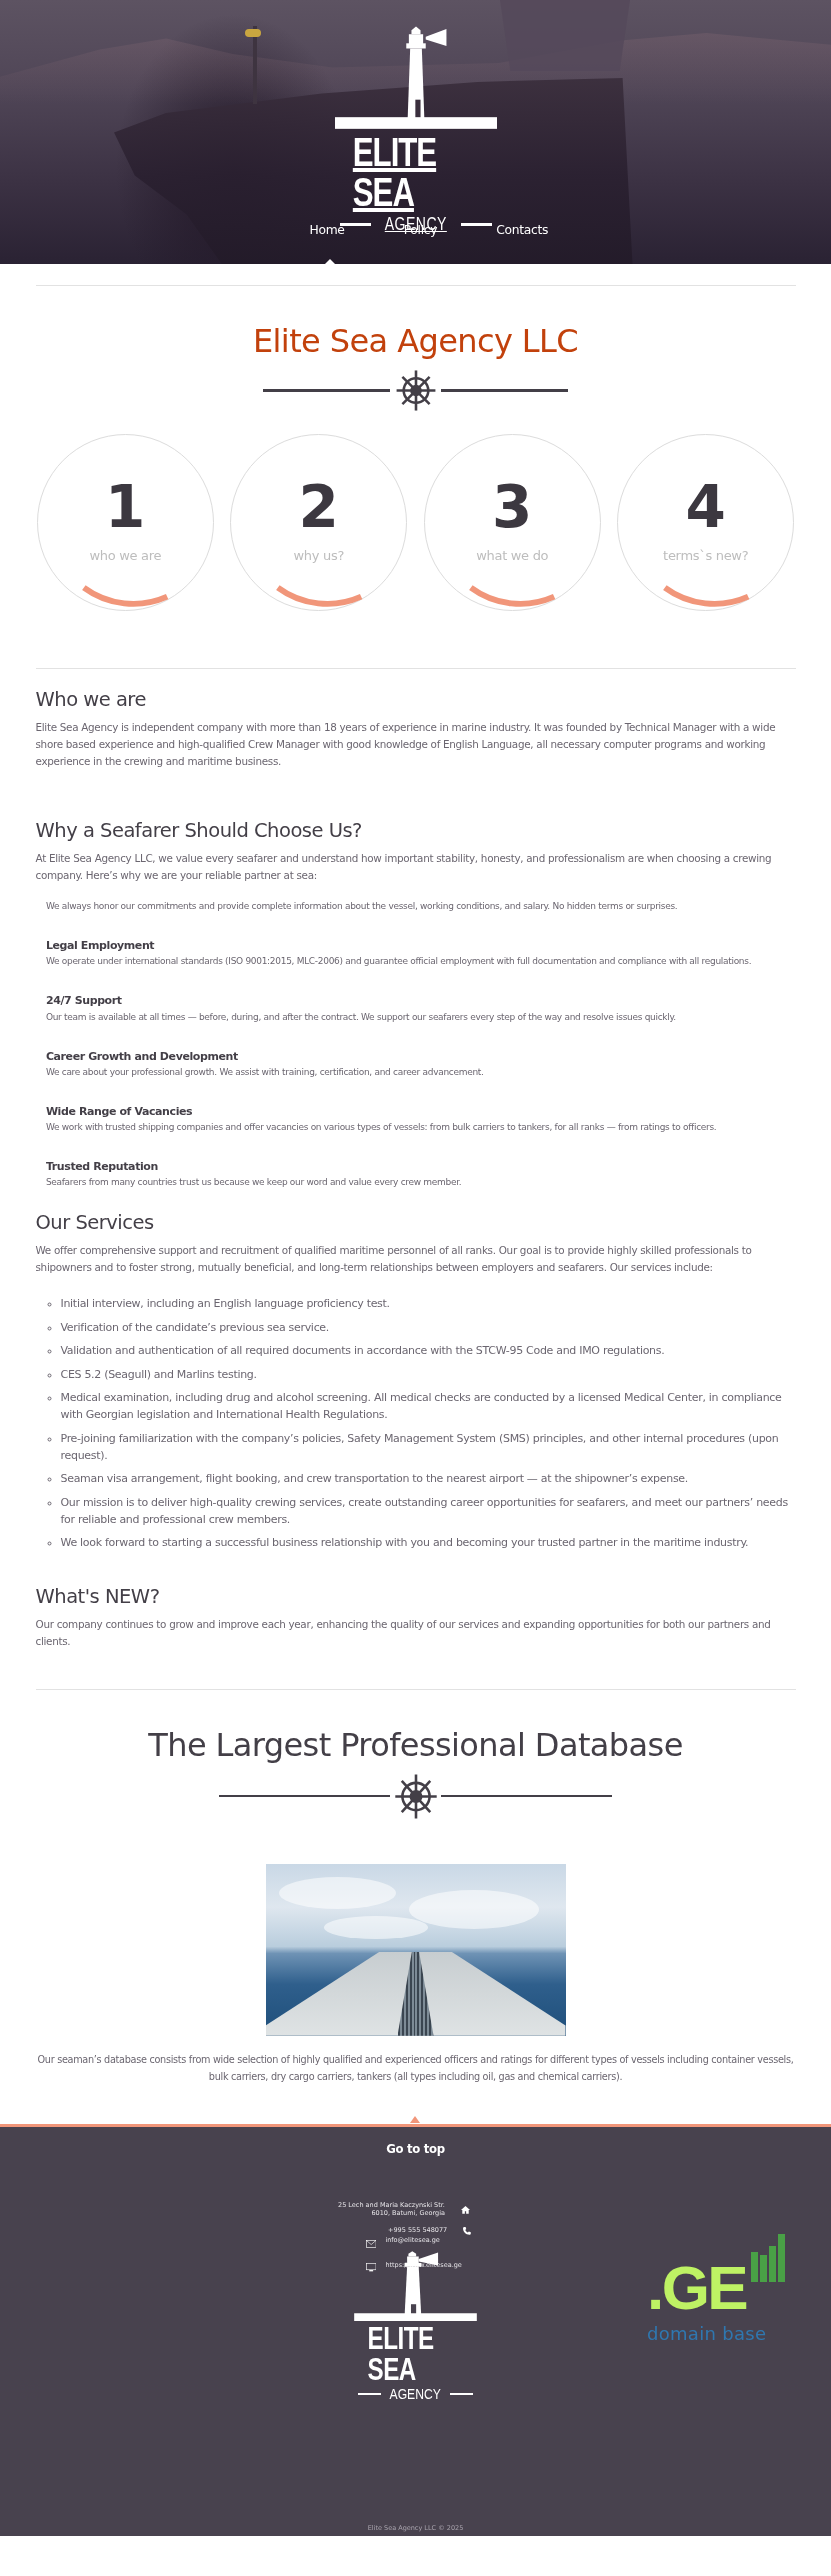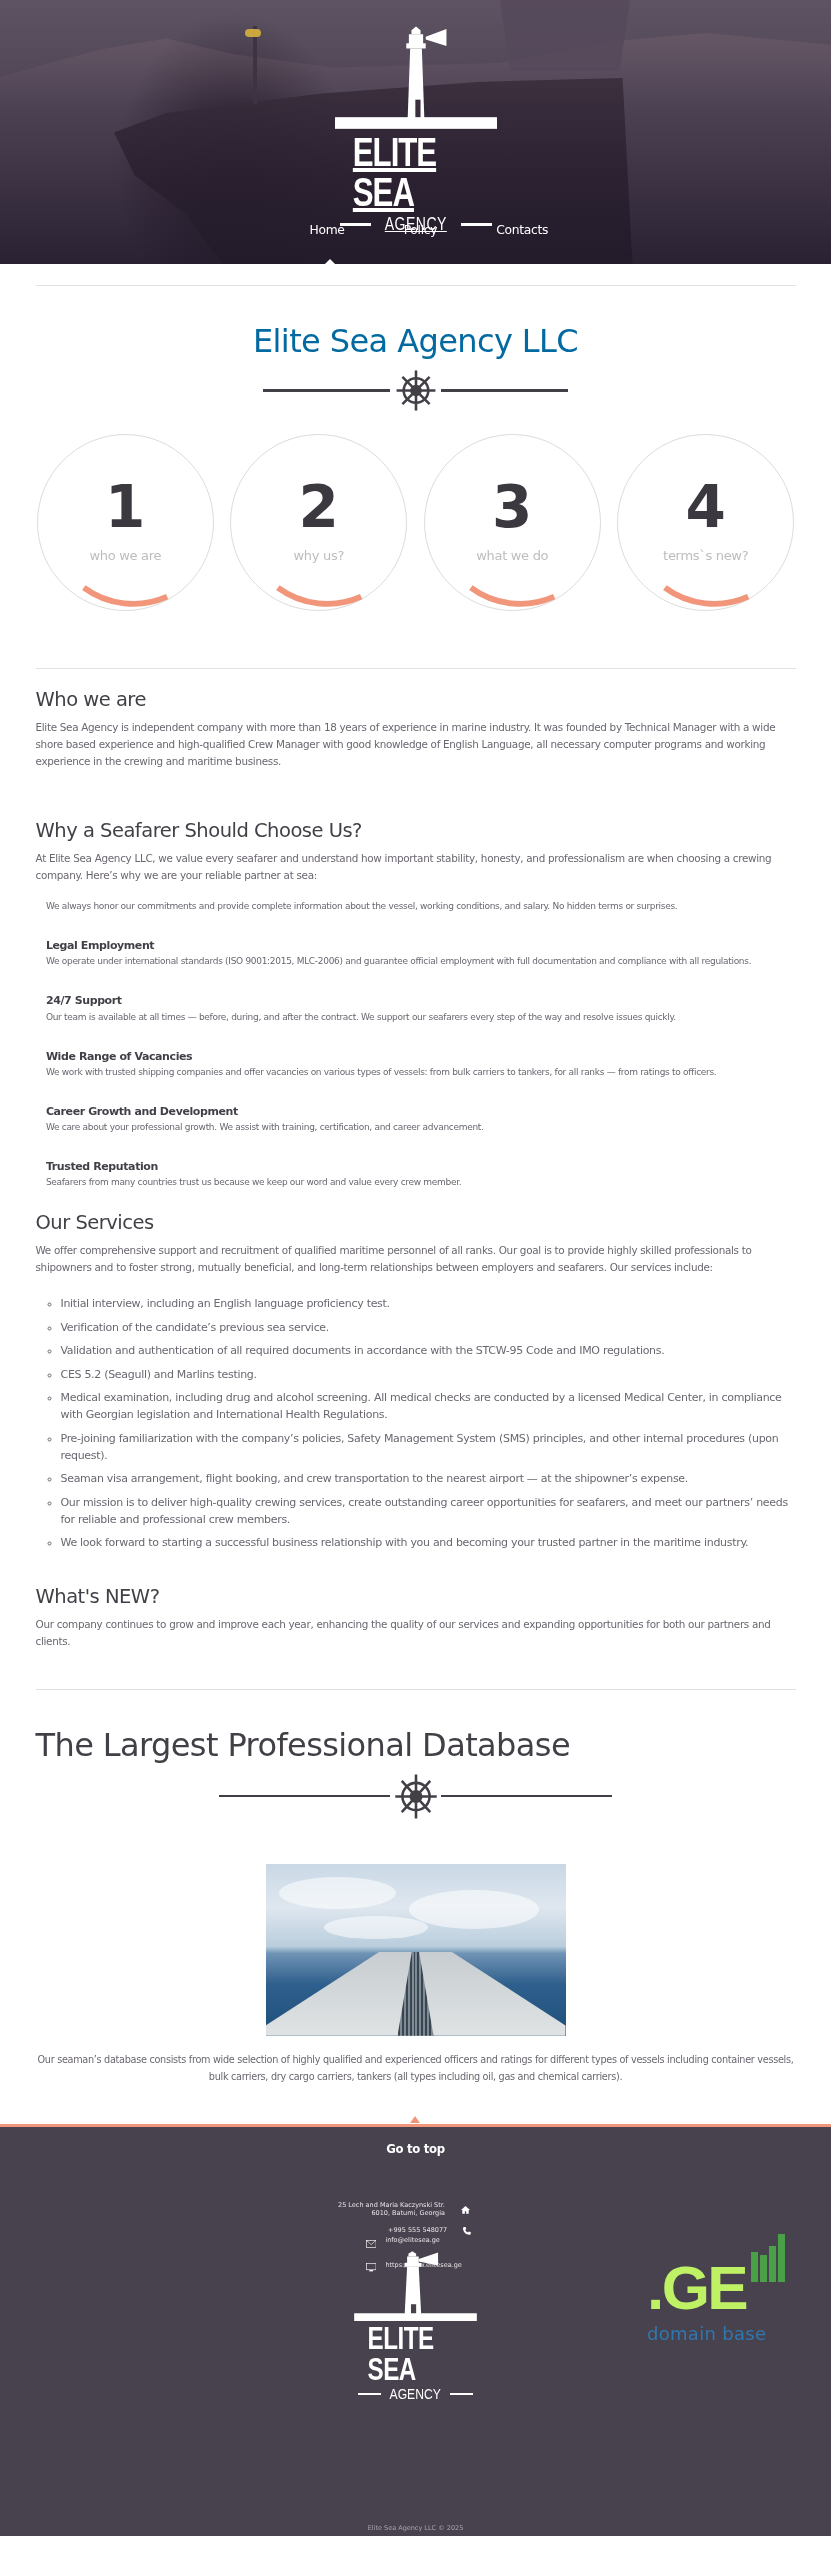--- a/index.html
+++ b/index.html
@@ -53,21 +53,21 @@
   .nav-caret {
     position: absolute; left: 325px; bottom: 0; width: 0; height: 0;
     border-left: 5.8px solid transparent; border-right: 5.8px solid transparent; border-bottom: 5.8px solid #fff;
   }
 
   .container { width: 760px; margin: 0 auto; }
   .hr { height: 0.6px; background: #e2e2e2; }
 
   
   .main-title { text-align: center; margin-top: 36px; }
-  .main-title h1 { font-weight: normal; font-size: 32px; color: #0369a1; letter-spacing: -0.6px; }
+  .main-title h1 { font-weight: normal; font-size: 32px; color: #c2410c; letter-spacing: -0.6px; }
   .divider { display: flex; align-items: center; justify-content: center; gap: 3.9px; margin-top: 9px; }
   .divider .line { height: 2.6px; background: #433f47; }
 
   
   .circles { display: flex; justify-content: space-between; margin-top: 22px; padding: 0 1.3px; }
   .circle {
     position: relative; width: 177px; height: 177px; border-radius: 50%;
     border: 0.6px solid #dcdcdc; display: flex; flex-direction: column; align-items: center; justify-content: center;
     cursor: pointer; overflow: visible;
   }
@@ -80,21 +80,21 @@
   h2.sec { font-weight: normal; font-size: 19.5px; color: #433f47; letter-spacing: -0.5px; }
   p.body { font-size: 10.4px; line-height: 17px; color: #6b6670; margin-top: 9px; letter-spacing: -0.3px; }
   .feat { margin-left: 10.4px; margin-top: 24px; }
   .feat h4 { font-size: 11px; font-weight: bold; color: #433f47; letter-spacing: -0.4px; }
   .feat p { font-size: 9px; line-height: 17px; color: #6b6670; margin-top: 1.3px; letter-spacing: -0.3px; }
 
   ul.svc { list-style: circle; margin-top: 19.5px; padding-left: 25px; }
   ul.svc li { font-size: 11px; line-height: 17px; color: #6b6670; margin-bottom: 6.5px; letter-spacing: -0.3px; padding-left: 0; }
 
   
-  .db-title { text-align: left; margin-top: 36px; }
+  .db-title { text-align: center; margin-top: 36px; }
   .db-title h1 { font-weight: normal; font-size: 32px; color: #433f47; letter-spacing: -0.6px; }
   .db-img {
     width: 300px; height: 172px; margin: 44px auto 0; position: relative; overflow: hidden;
     background: linear-gradient(180deg, #c9d8e6 0%, #dfe7ef 25%, #b9cddd 48%, #6f93b5 52%, #2f5f8c 70%, #1e4e7a 100%);
   }
   .db-img .deck {
     position: absolute; left: 0; right: 0; bottom: 0; height: 84px;
     background: linear-gradient(180deg, #c7cdd0, #dfe3e4);
     clip-path: polygon(38% 0, 62% 0, 100% 88%, 100% 100%, 0 100%, 0 88%);
   }
@@ -233,26 +233,26 @@
       </div>
       <div class="feat">
         <h4>Legal Employment</h4>
         <p>We operate under international standards (ISO 9001:2015, MLC-2006) and guarantee official employment with full documentation and compliance with all regulations.</p>
       </div>
       <div class="feat">
         <h4>24/7 Support</h4>
         <p>Our team is available at all times — before, during, and after the contract. We support our seafarers every step of the way and resolve issues quickly.</p>
       </div>
       <div class="feat">
+        <h4>Career Growth and Development</h4>
+        <p>We care about your professional growth. We assist with training, certification, and career advancement.</p>
+      </div>
+      <div class="feat">
         <h4>Wide Range of Vacancies</h4>
         <p>We work with trusted shipping companies and offer vacancies on various types of vessels: from bulk carriers to tankers, for all ranks — from ratings to officers.</p>
-      </div>
-      <div class="feat">
-        <h4>Career Growth and Development</h4>
-        <p>We care about your professional growth. We assist with training, certification, and career advancement.</p>
       </div>
       <div class="feat">
         <h4>Trusted Reputation</h4>
         <p>Seafarers from many countries trust us because we keep our word and value every crew member.</p>
       </div>
     </div>
   </section>
 
   <section class="section" style="">
     <h2 class="sec">Our Services</h2>

